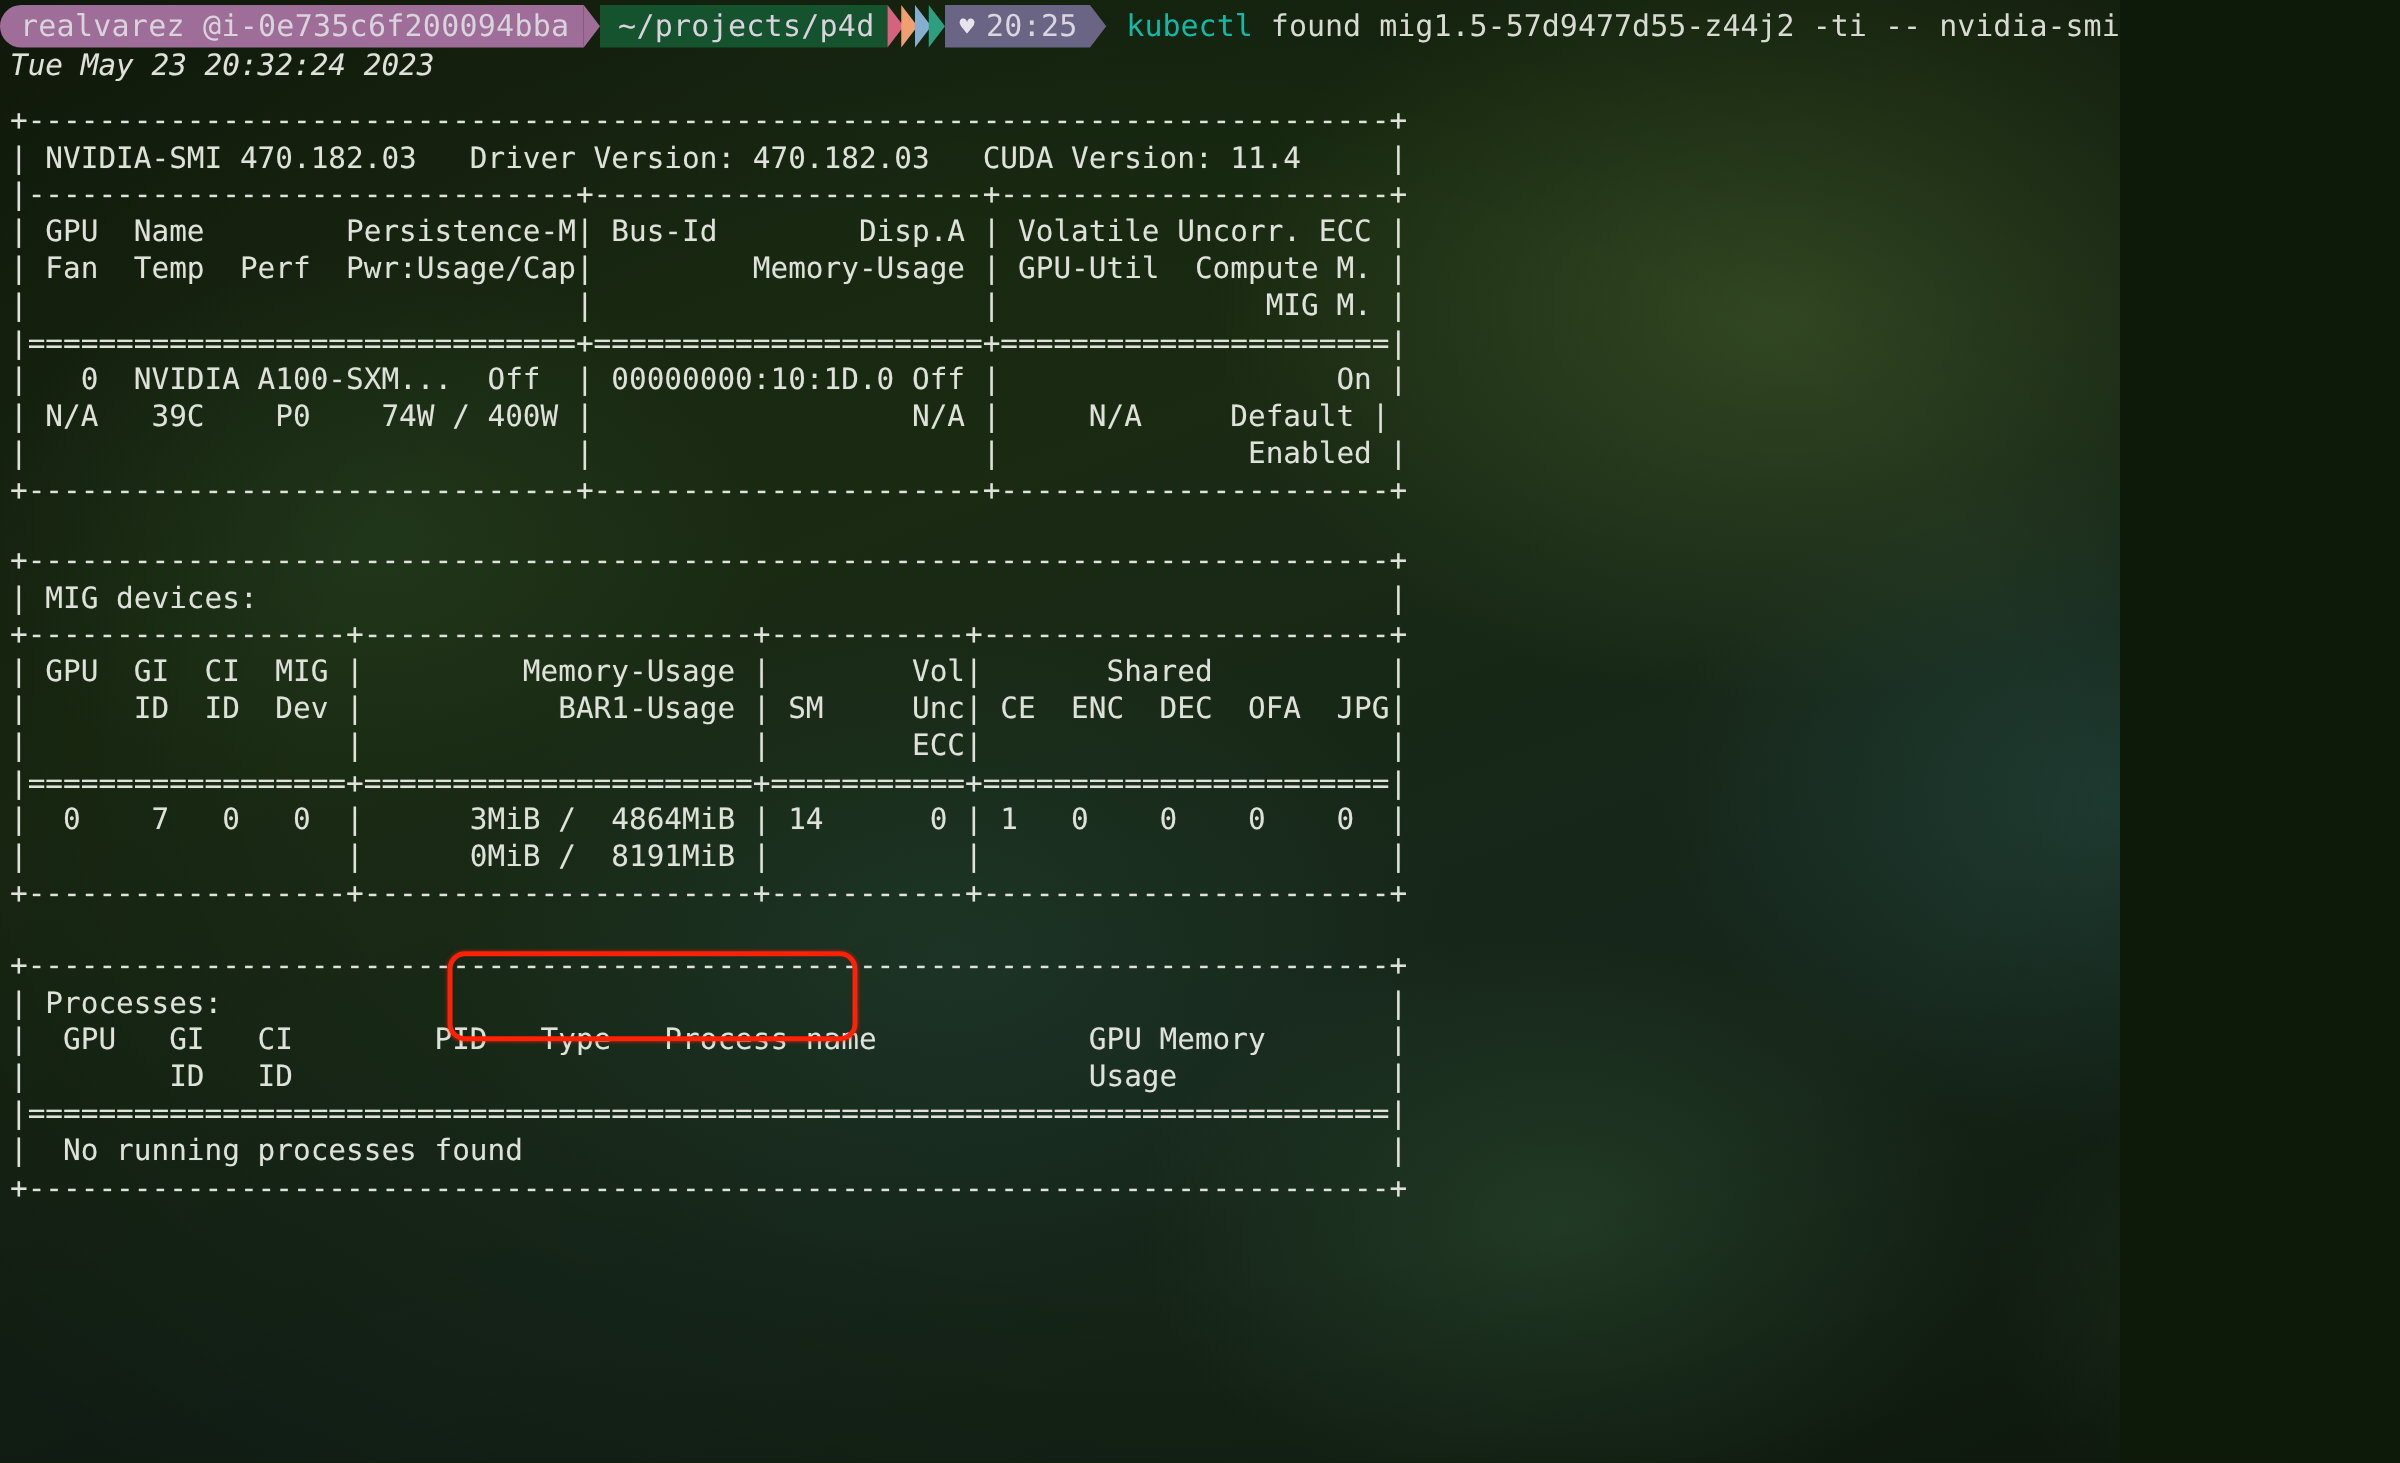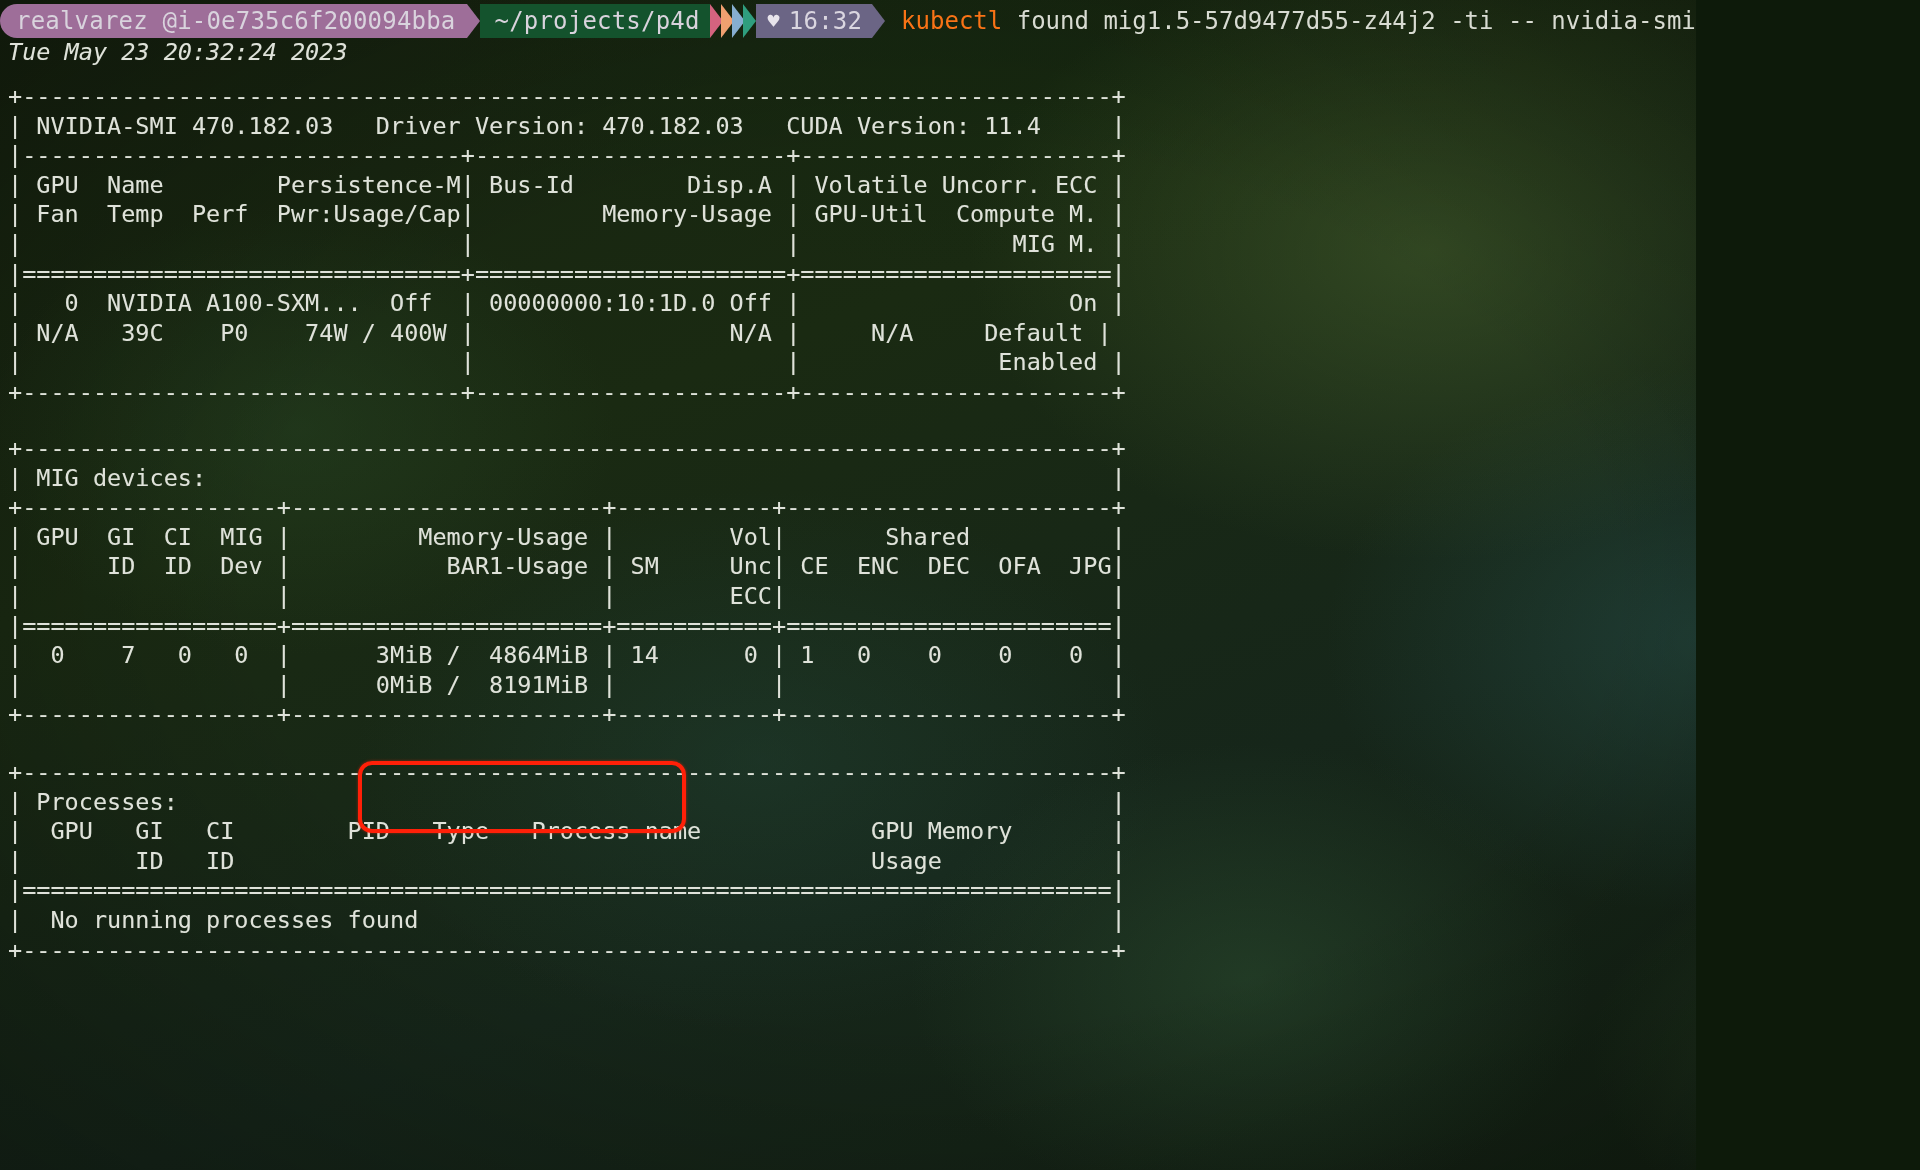--- a/index.html
+++ b/index.html
@@ -111,21 +111,21 @@
     line-height: 34px;
   }
 
   .cmd {
     font-size: 24px;
     line-height: 34px;
     margin-left: 16px;
     white-space: pre;
     color: #d8dbd2;
   }
-  .cmd .kw { color: #f97316; }
+  .cmd .kw { color: #14b8a6; }
 
   
   .out {
     position: absolute;
     left: 8px;
     font-size: 23.5px;
     line-height: 29.6px;
     color: #dfe2da;
     white-space: pre;
     letter-spacing: 0px;
@@ -160,21 +160,21 @@
     <div class="prompt-row">
       <div class="pl-seg user">realvarez @i-0e735c6f200094bba</div>
       <div class="pl-arrow a1"></div>
       <div class="pl-seg path">~/projects/p4d</div>
       <div class="pl-arrow a2"></div>
       <div class="pl-arrow a3"></div>
       <div class="pl-arrow a4"></div>
       <div class="pl-arrow a5"></div>
       <div class="pl-seg time">
         <span class="heart-icon">♥</span>
-        <span>16:32</span>
+        <span>20:25</span>
       </div>
       <div class="pl-arrow a6"></div>
       <div class="cmd"><span class="kw">kubectl</span><span> found mig1.5-57d9477d55-z44j2 -ti -- nvidia-smi</span></div>
     </div>
 
     <div class="out" id="datestamp">Tue May 23 20:32:24 2023</div>
 
     <div class="out" id="smi-block">+-----------------------------------------------------------------------------+
 | NVIDIA-SMI 470.182.03   Driver Version: 470.182.03   CUDA Version: 11.4     |
 |-------------------------------+----------------------+----------------------+

